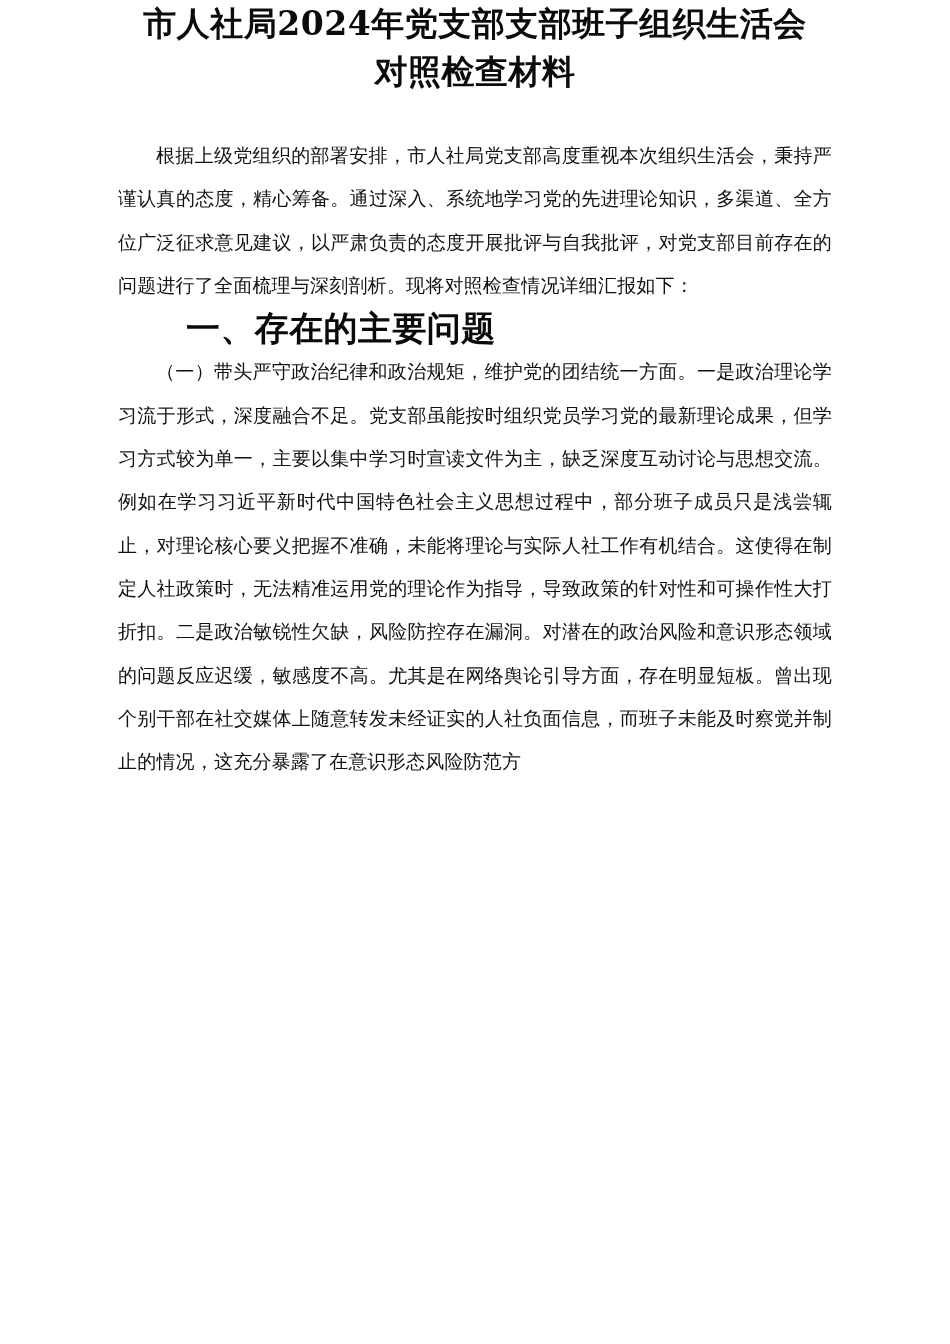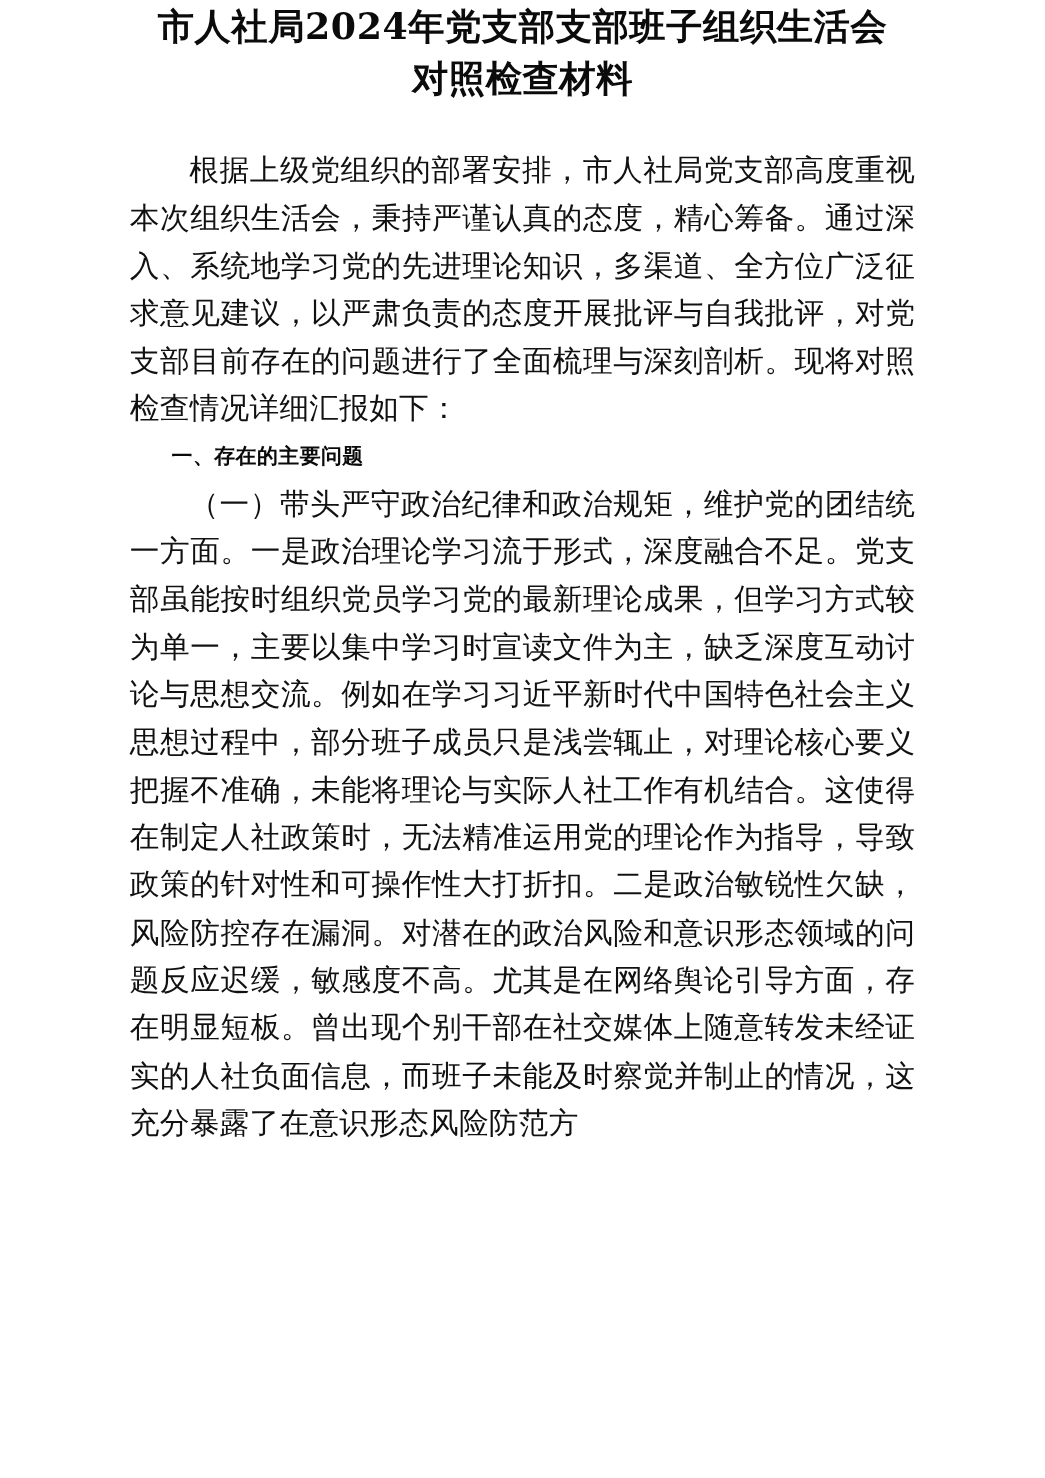--- a/index.html
+++ b/index.html
@@ -45,37 +45,37 @@
   }
 
   
   .body-block {
     margin-top: 38px;
   }
 
   p.para {
     margin: 0;
     font-family: "DejaVu Serif", "Liberation Serif", serif;
-    font-size: 27px;
+    font-size: 19px;
     line-height: 43.3px;
     text-align: justify;
     text-justify: inter-character;
     text-align-last: left;
     letter-spacing: 0.2px;
     color: #111111;
     text-indent: 2em;
     word-break: break-all;
   }
 
   
   h2.section-heading {
     margin: 0;
     font-family: "DejaVu Sans", "Liberation Sans", sans-serif;
     font-weight: bold;
-    font-size: 19px;
+    font-size: 34px;
     line-height: 43.3px;
     letter-spacing: 0.4px;
     color: #0a0a0a;
     text-indent: 2em;
     text-align: left;
   }
 </style>
 </head>
 <body>
 

